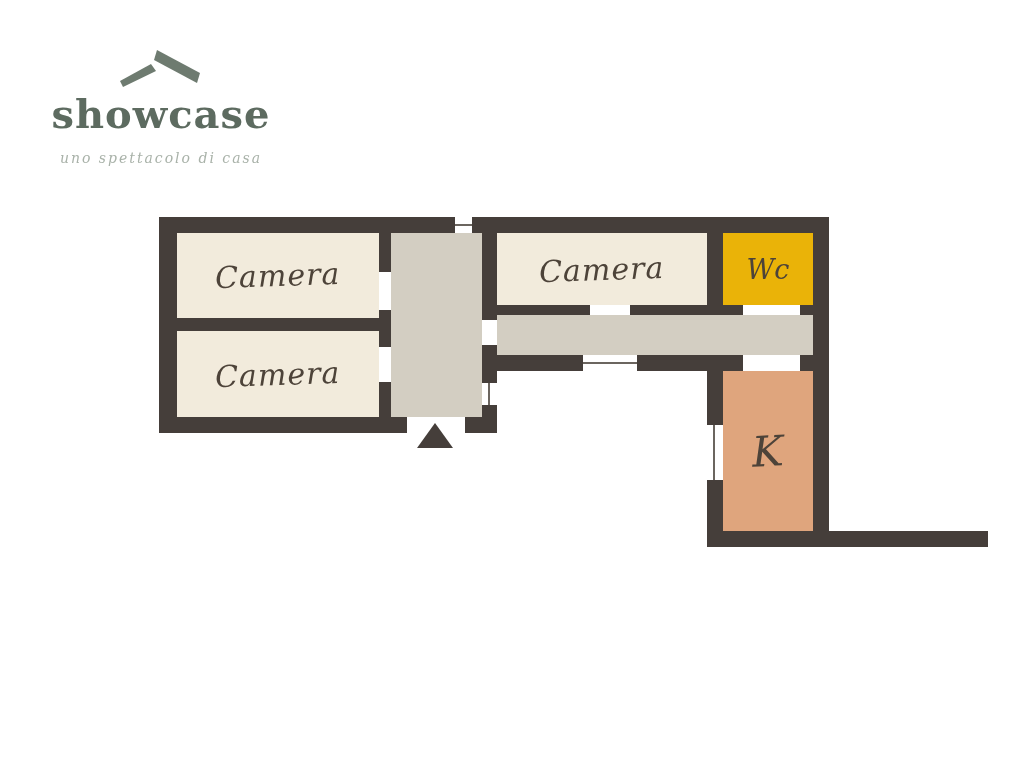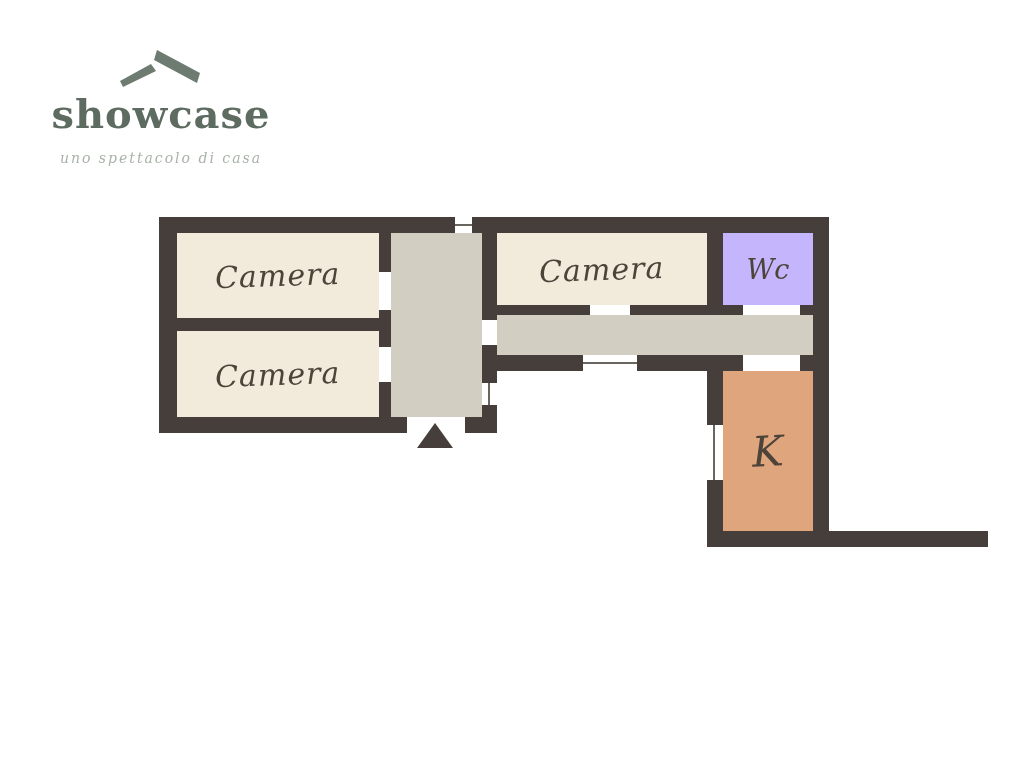--- a/index.html
+++ b/index.html
@@ -51,21 +51,21 @@
     <div class="room" style="left: 18px; top: 114px; width: 202px; height: 86px; background-color: rgb(242, 235, 220);">
       <span class="rlabel camera-label">Camera</span>
     </div>
 
     <div class="room" style="left: 232px; top: 16px; width: 91px; height: 184px; background-color: rgb(211, 206, 194);"></div>
 
     <div class="room" style="left: 338px; top: 16px; width: 210px; height: 72px; background-color: rgb(242, 235, 220);">
       <span class="rlabel camera-label">Camera</span>
     </div>
 
-    <div class="room" style="left: 564px; top: 16px; width: 90px; height: 72px; background-color: #c4b5fd;">
+    <div class="room" style="left: 564px; top: 16px; width: 90px; height: 72px; background-color: #eab308;">
       <span class="rlabel wc-label">Wc</span>
     </div>
 
     <div class="room" style="left: 338px; top: 98px; width: 316px; height: 40px; background-color: rgb(211, 206, 194);"></div>
 
     <div class="room" style="left: 564px; top: 154px; width: 90px; height: 160px; background-color: rgb(223, 165, 125);">
       <span class="rlabel k-label">K</span>
     </div>
 
     <div class="w" style="left:0;top:0;width:296px;height:16px;"></div>

